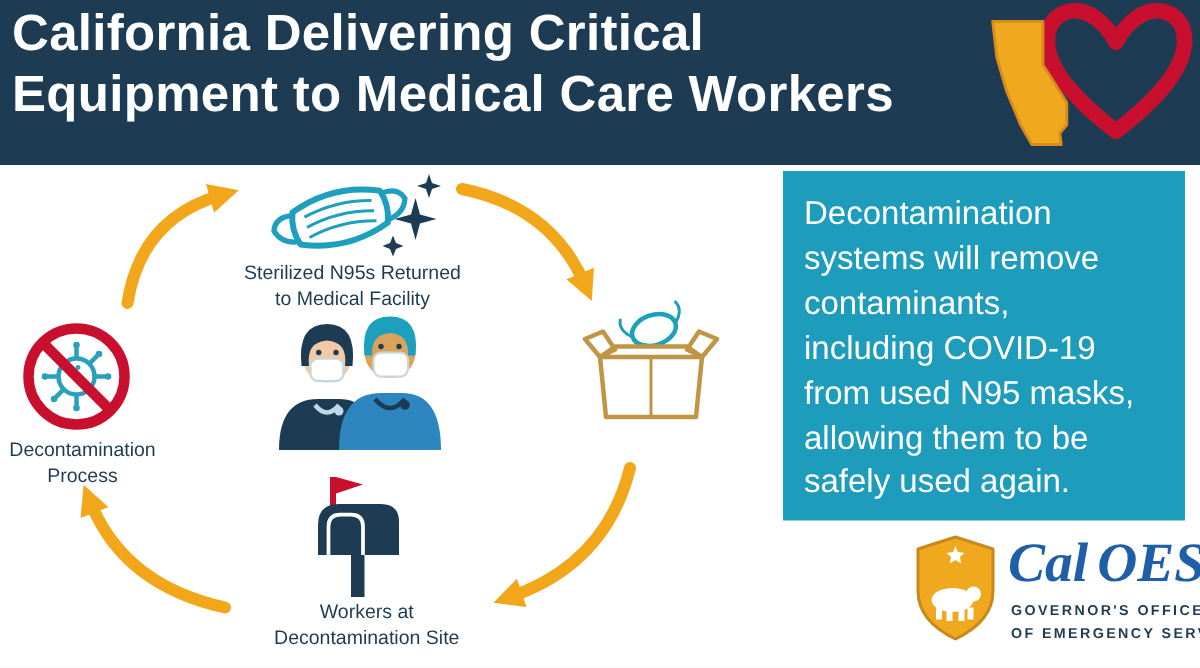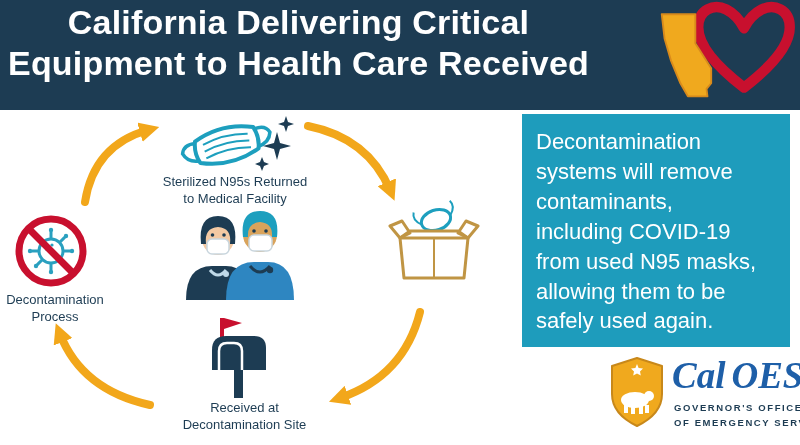--- a/index.html
+++ b/index.html
@@ -1,20 +1,20 @@
 <!DOCTYPE html>
 <html><head>
 <meta charset="utf-8">
 <style>
   * { margin:0; padding:0; box-sizing:border-box; }
   body { font-family:"Liberation Sans", sans-serif; background:#e8e8e8; }
   .page { position:relative; width:800px; height:445px; background:#ffffff; overflow:hidden; }
 
   
-  .header { position:absolute; left:0; top:0; width:800px; height:110px; background:#1D3C53;text-align:center; }
+  .header { position:absolute; left:0; top:0; width:800px; height:110px; background:#1D3C53; }
   .title { position:absolute; left:8px; top:2px; color:#ffffff; font-weight:800;
            font-size:34px; line-height:1.22; letter-spacing:0.2px; }
   .badge { position:absolute; right:0; top:0; width:150px; height:110px; }
   .badge svg { position:absolute; }
 
   
   .diagram { position:absolute; left:0; top:110px; width:520px; height:428px; }
   .diagram svg.icon { position:absolute; }
   .step-label { position:absolute; text-align:center; color:#1D3C53; font-size:13px;
                 font-weight:500; line-height:1.3; white-space:pre-line; }
@@ -35,21 +35,21 @@
               font-weight:700; letter-spacing:1.6px; line-height:1.6; white-space:nowrap; }
 </style>
 </head>
 <body>
 
 <div class="page">
 
   <div class="header">
     <div class="title">
       <div>California Delivering Critical</div>
-      <div>Equipment to Health Care Received</div>
+      <div>Equipment to Medical Care Workers</div>
     </div>
 
     <div class="badge">
 
       <svg style="right:4px; top:0px;" width="104" height="96" viewBox="0 0 100 92">
         <path d="M50,84 C20,61 6,42 6,26 C6,9 21,3 33,9 C41,13 47,21 50,27 C53,21 59,13 67,9 C79,3 94,9 94,26 C94,42 80,61 50,84 Z" fill="none" stroke="#C8102E" stroke-width="10" stroke-linejoin="round"></path>
       </svg>
 
       <svg style="left:8px; top:12px;" width="56" height="94" viewBox="0 0 60 100">
         <path d="M4,2 L40,2 L40,33 L57,60 L57,76 L52,82 L53,90 L32,90 L24,76 L14,52 L7,28 Z" fill="#F0A91E" stroke="#D88A1B" stroke-width="2" stroke-linejoin="round"></path>
@@ -145,21 +145,21 @@
       <path d="M73,35 Q70,9 90,9 Q110,9 107,35 L102,35 Q103,21 90,20 Q77,21 78,35 Z" fill="#1D9FBE"></path>
       <circle cx="84" cy="29" r="1.8" fill="#1D3C53"></circle>
         <circle cx="96" cy="29" r="1.8" fill="#1D3C53"></circle>
       <rect x="79" y="33" width="23" height="16" rx="5" fill="#ffffff" stroke="#C9D6DE" stroke-width="1.5"></rect>
       <path d="M80,64 Q90,76 100,64" stroke="#1D3C53" stroke-width="3" fill="none"></path>
       <circle cx="100" cy="68" r="3.2" fill="#1D3C53"></circle>
     </svg>
 
     <div class="step-label" style="left:135px; top:64px; width:200px;">Sterilized N95s Returned
 to Medical Facility</div>
-    <div class="step-label" style="left:152px; top:290px; width:185px;">Received at
+    <div class="step-label" style="left:152px; top:290px; width:185px;">Workers at
 Decontamination Site</div>
     <div class="step-label" style="left:-6px; top:182px; width:122px;">Decontamination
 Process</div>
   </div>
 
   <div class="info-panel">
     <div class="info-text">Decontamination
 systems will remove
 contaminants,
 including COVID-19

